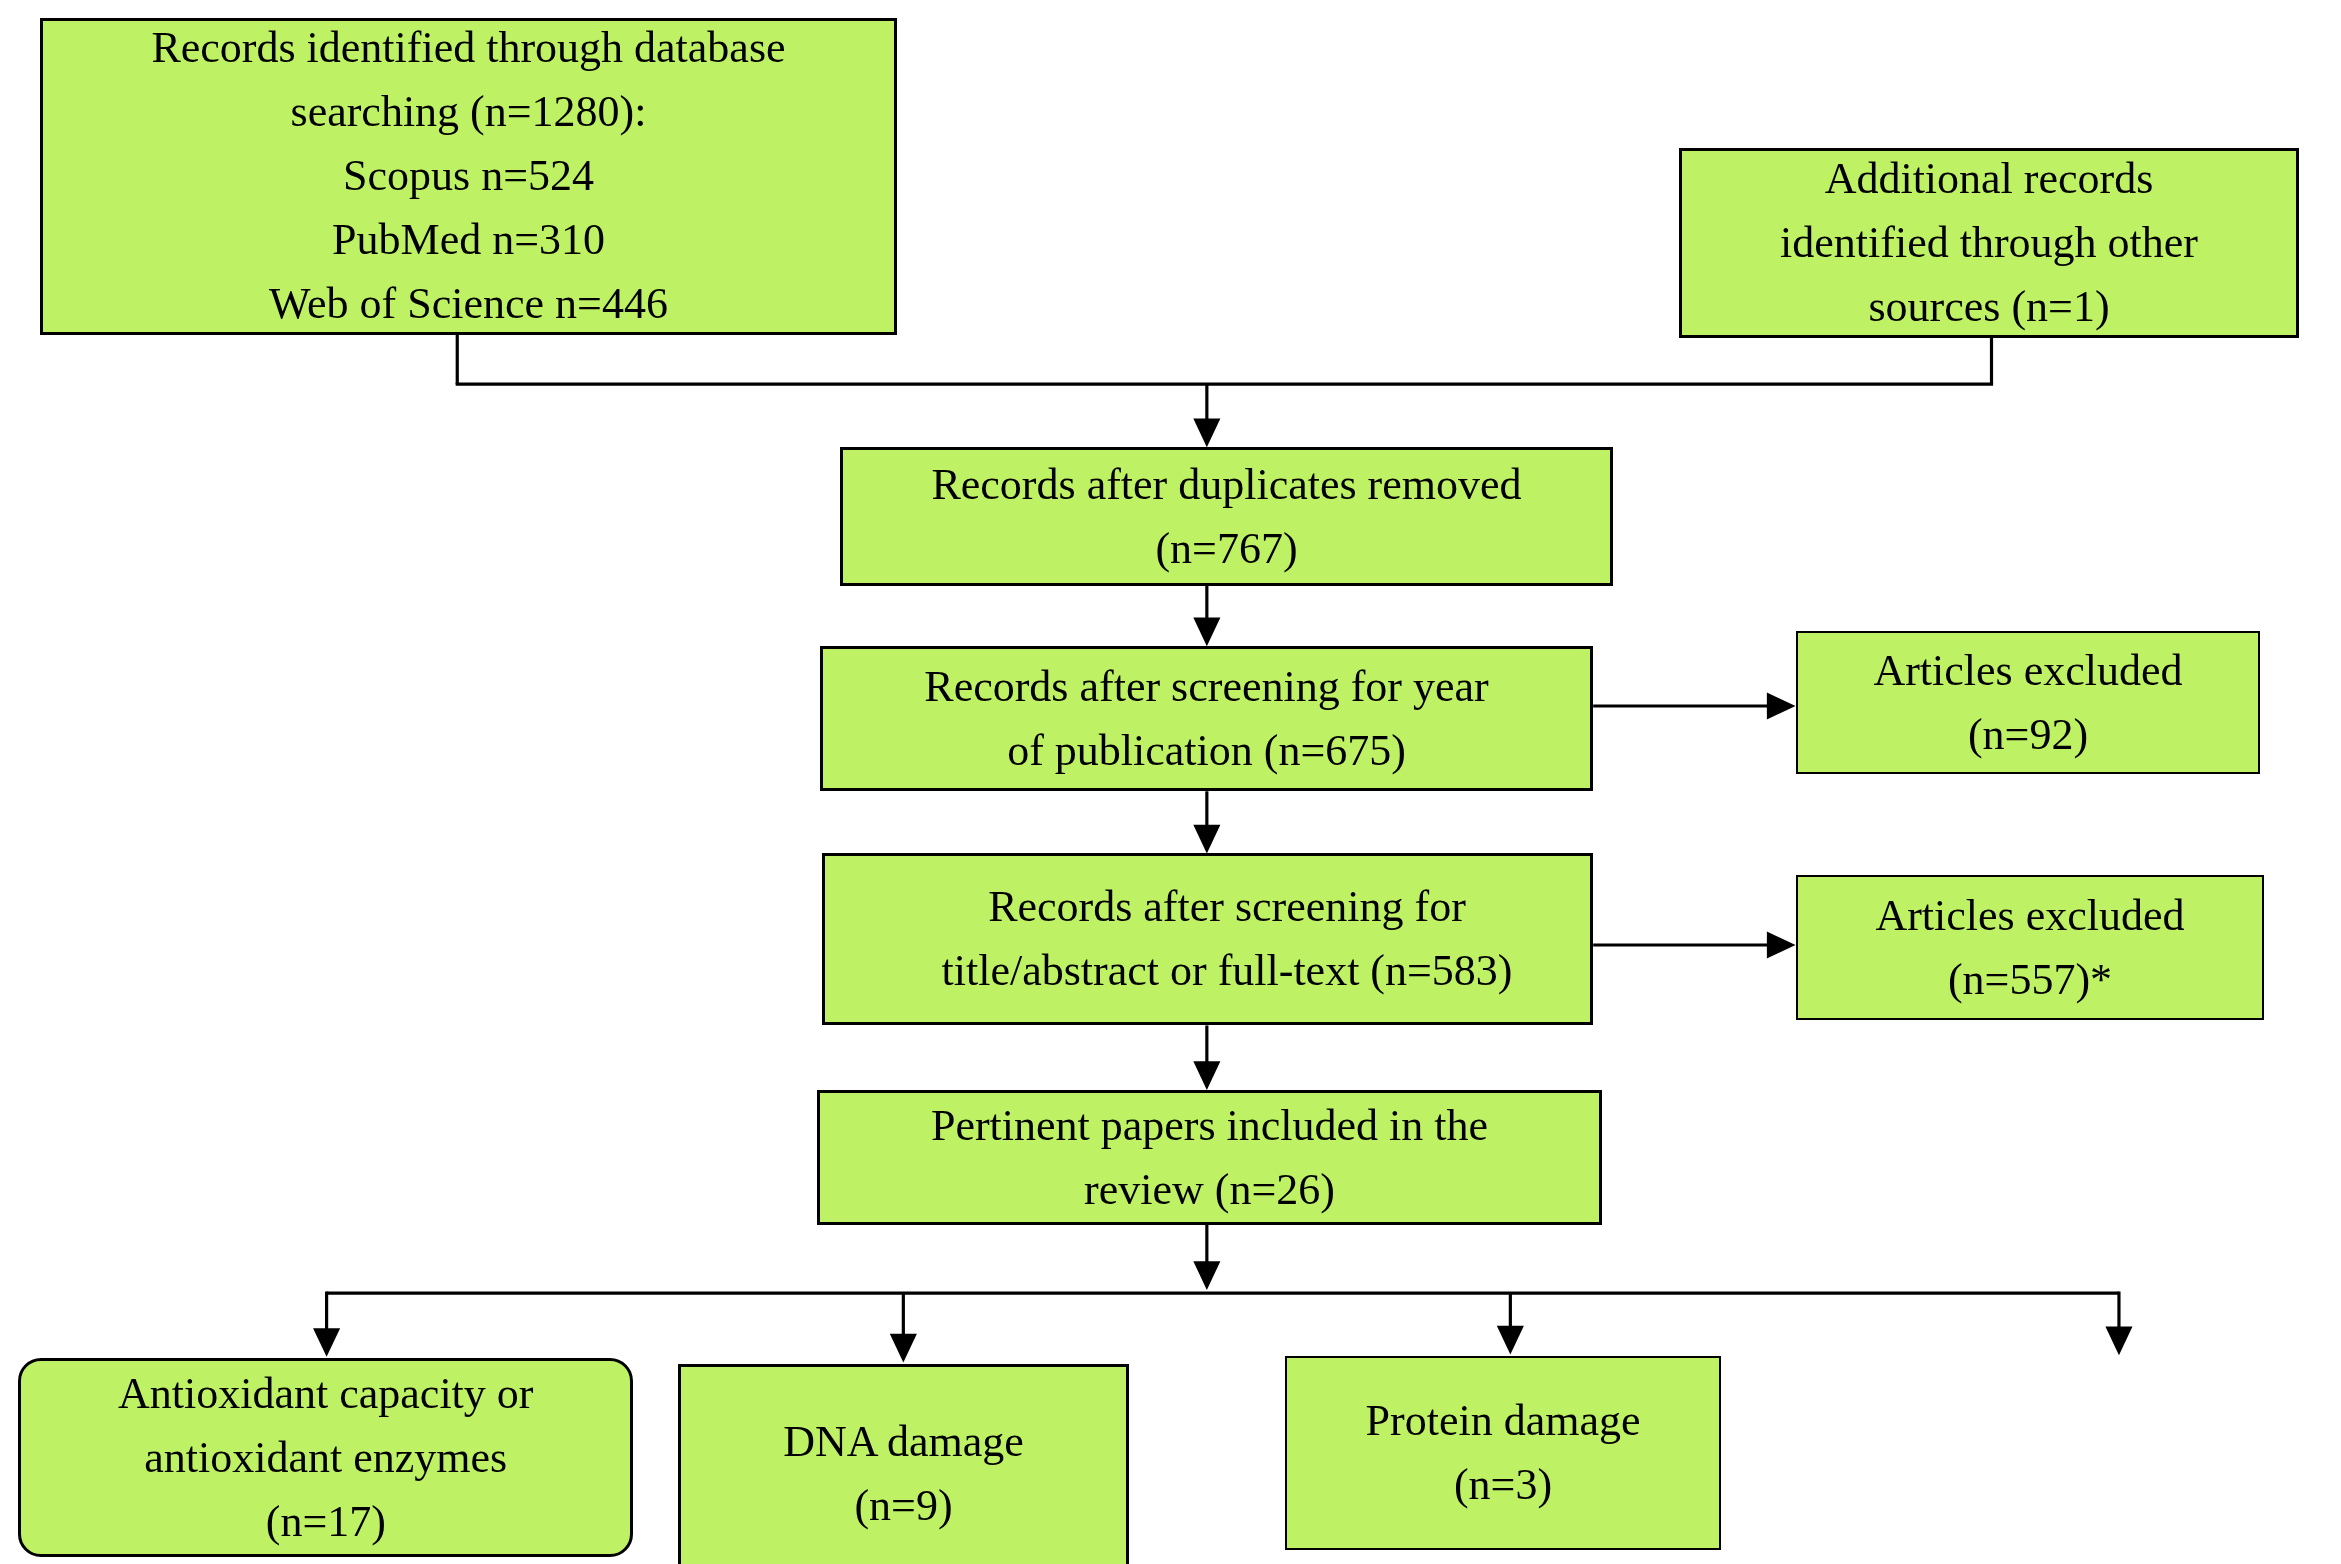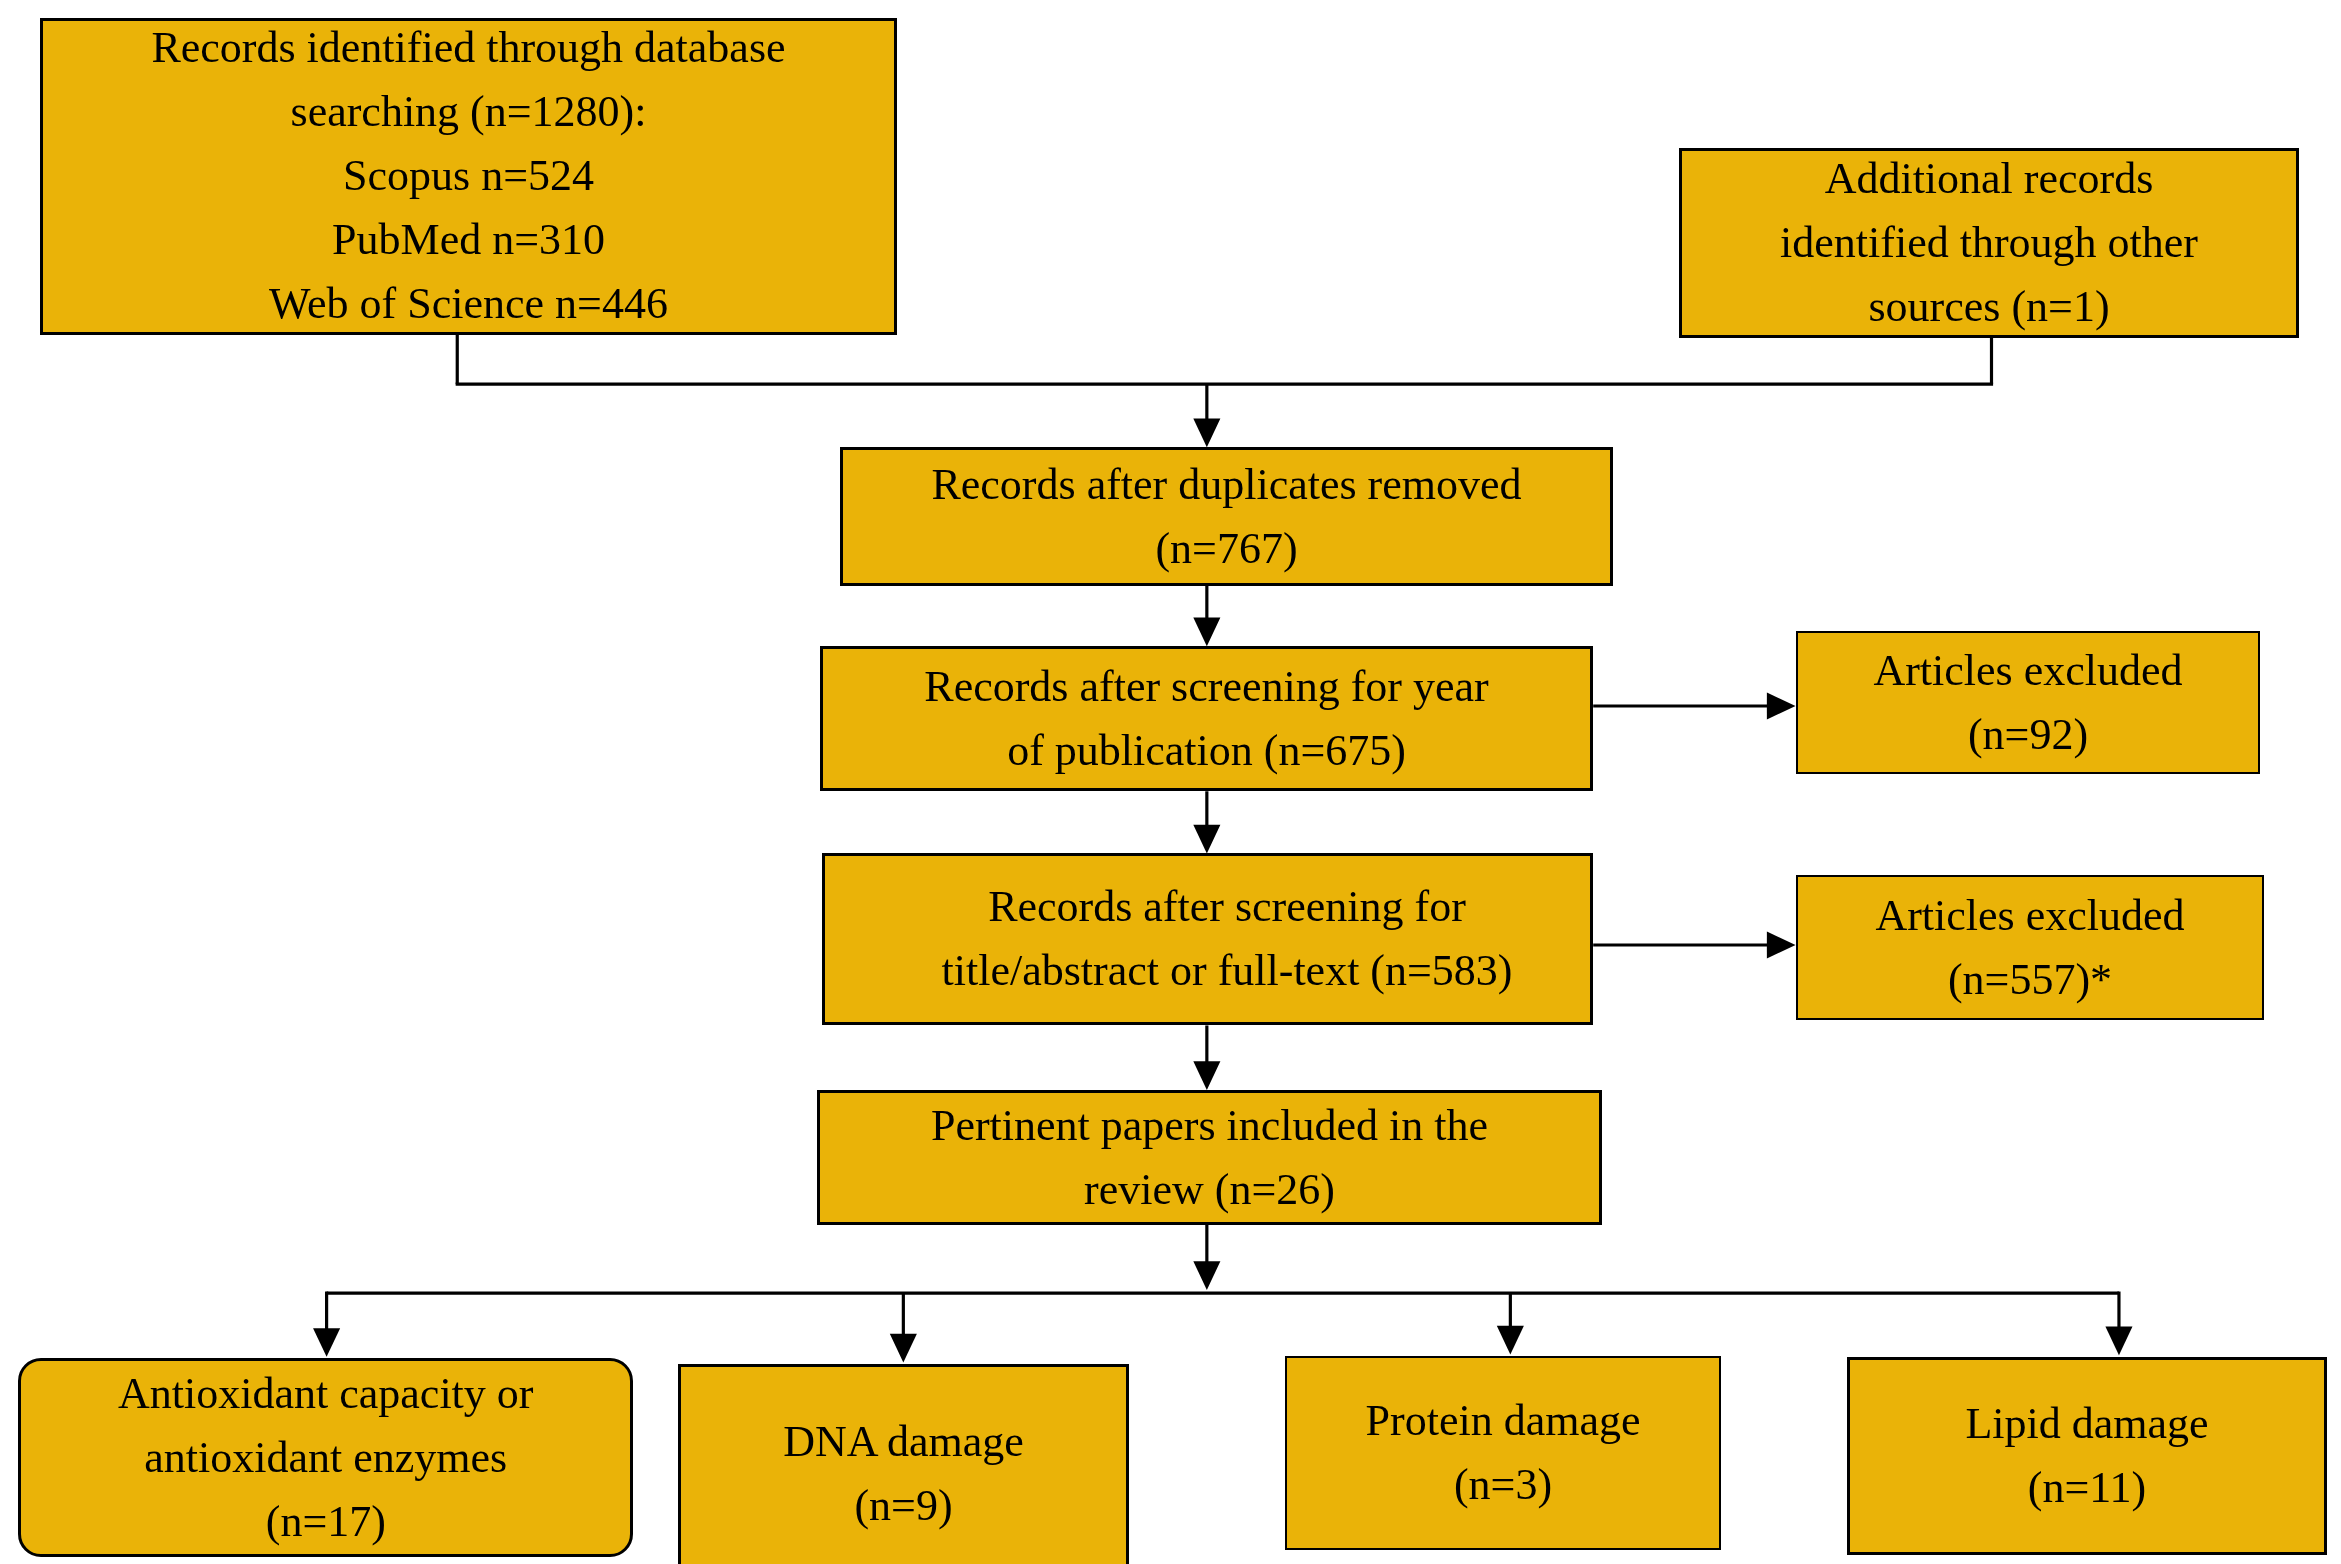--- a/index.html
+++ b/index.html
@@ -22,21 +22,21 @@
   #connectors {
     position: absolute;
     top: 0;
     left: 0;
     width: 2342px;
     height: 1565px;
   }
   .box {
     position: absolute;
     box-sizing: border-box;
-    background: #eab308;
+    background: #bef264;
     border: 3.2px solid #000000;
     display: flex;
     align-items: center;
     justify-content: center;
     color: #000000;
   }
   .box .txt {
     display: block;
     width: 100%;
     text-align: center;
@@ -158,19 +158,15 @@
   <div class="box" id="box-dna">
     <span class="txt">DNA damage
 (n=9)</span>
   </div>
 
   <div class="box thin" id="box-protein">
     <span class="txt">Protein damage
 (n=3)</span>
   </div>
 
-  <div class="box" id="box-lipid">
-    <span class="txt">Lipid damage
-(n=11)</span>
-  </div>
 
 </div>
 
 
 </body></html>

